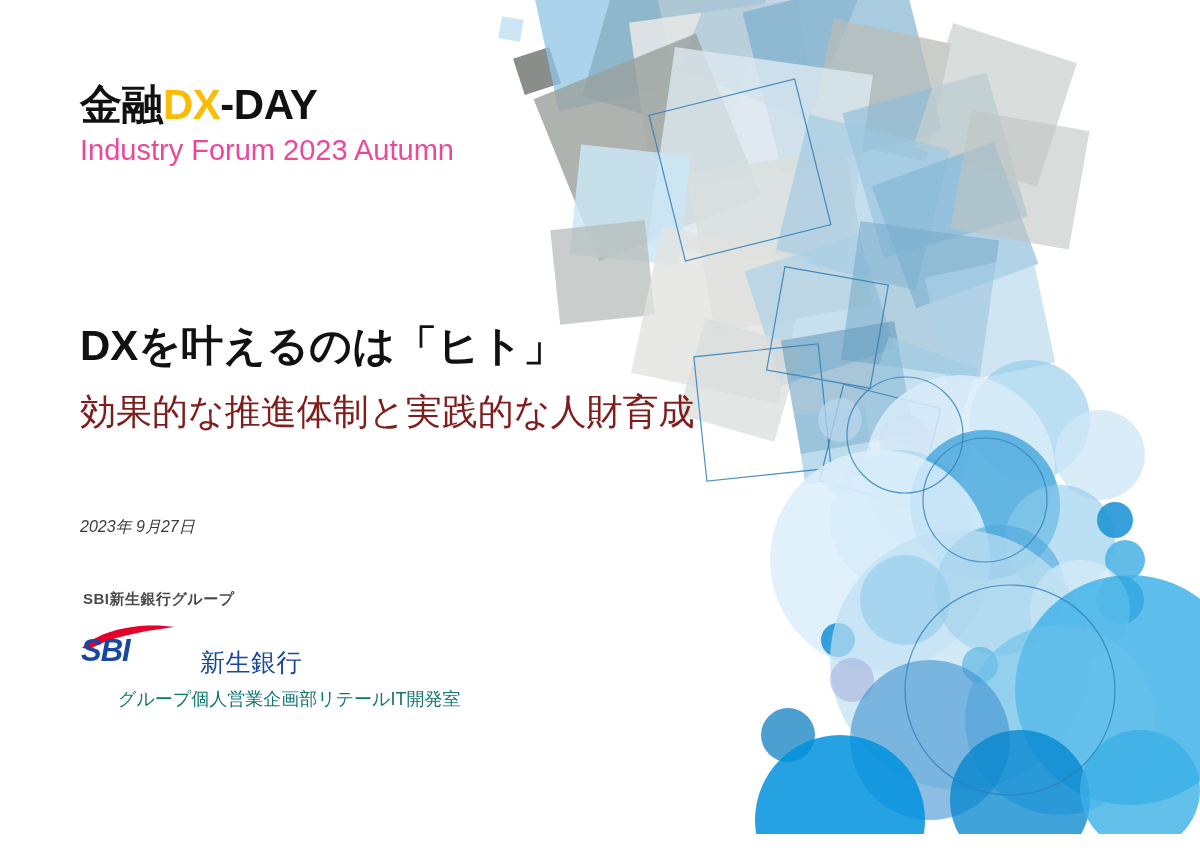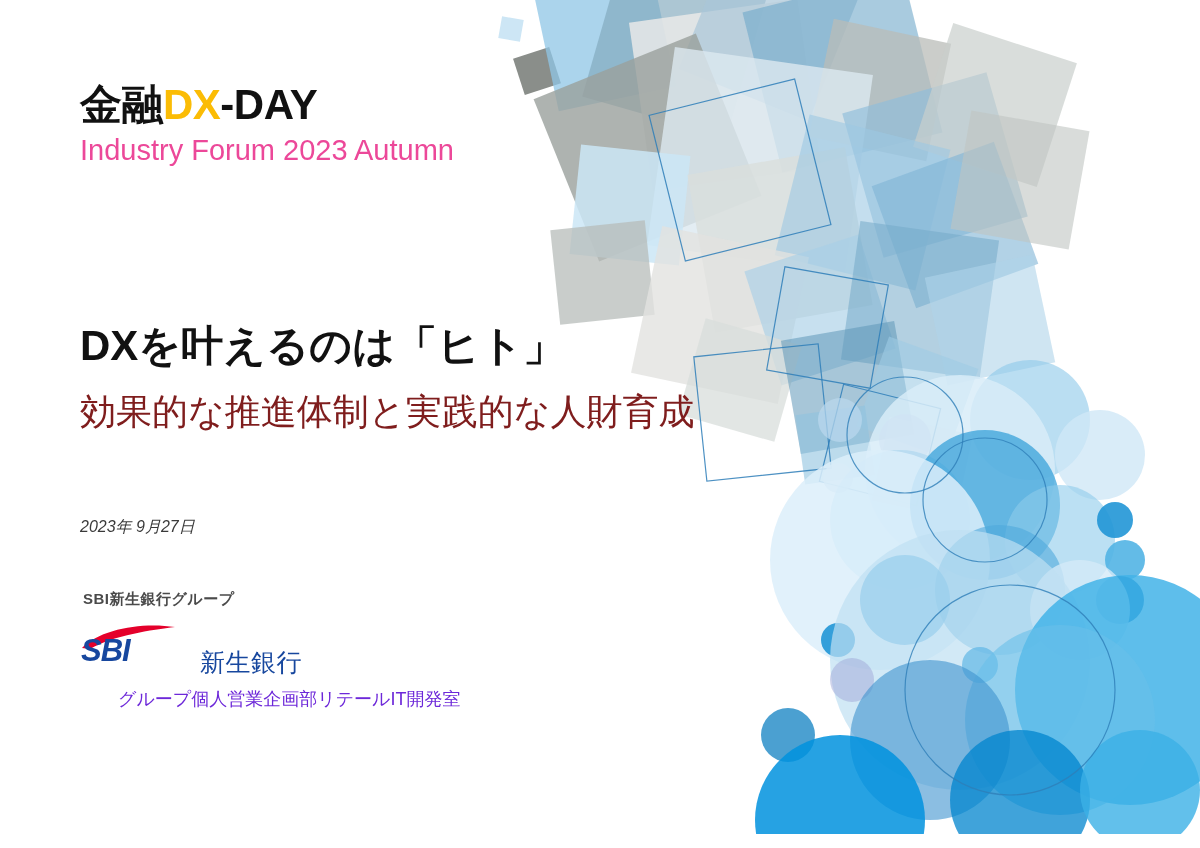--- a/index.html
+++ b/index.html
@@ -125,21 +125,21 @@
     line-height:1;
     letter-spacing:0.5px;
     white-space:nowrap;
     margin-top:12px;
   }
 
   .presenter{
     position:absolute;
     left:118px;top:686px;
     font-size:18px;
-    color:#6d28d9;
+    color:#0f766e;
     line-height:1.45;
     white-space:nowrap;
   }
   .presenter .dept{display:block;}
   .presenter .name{display:block;}
 </style>
 </head>
 <body>
 
 <div id="slide" style="background: rgb(255, 255, 255);">

